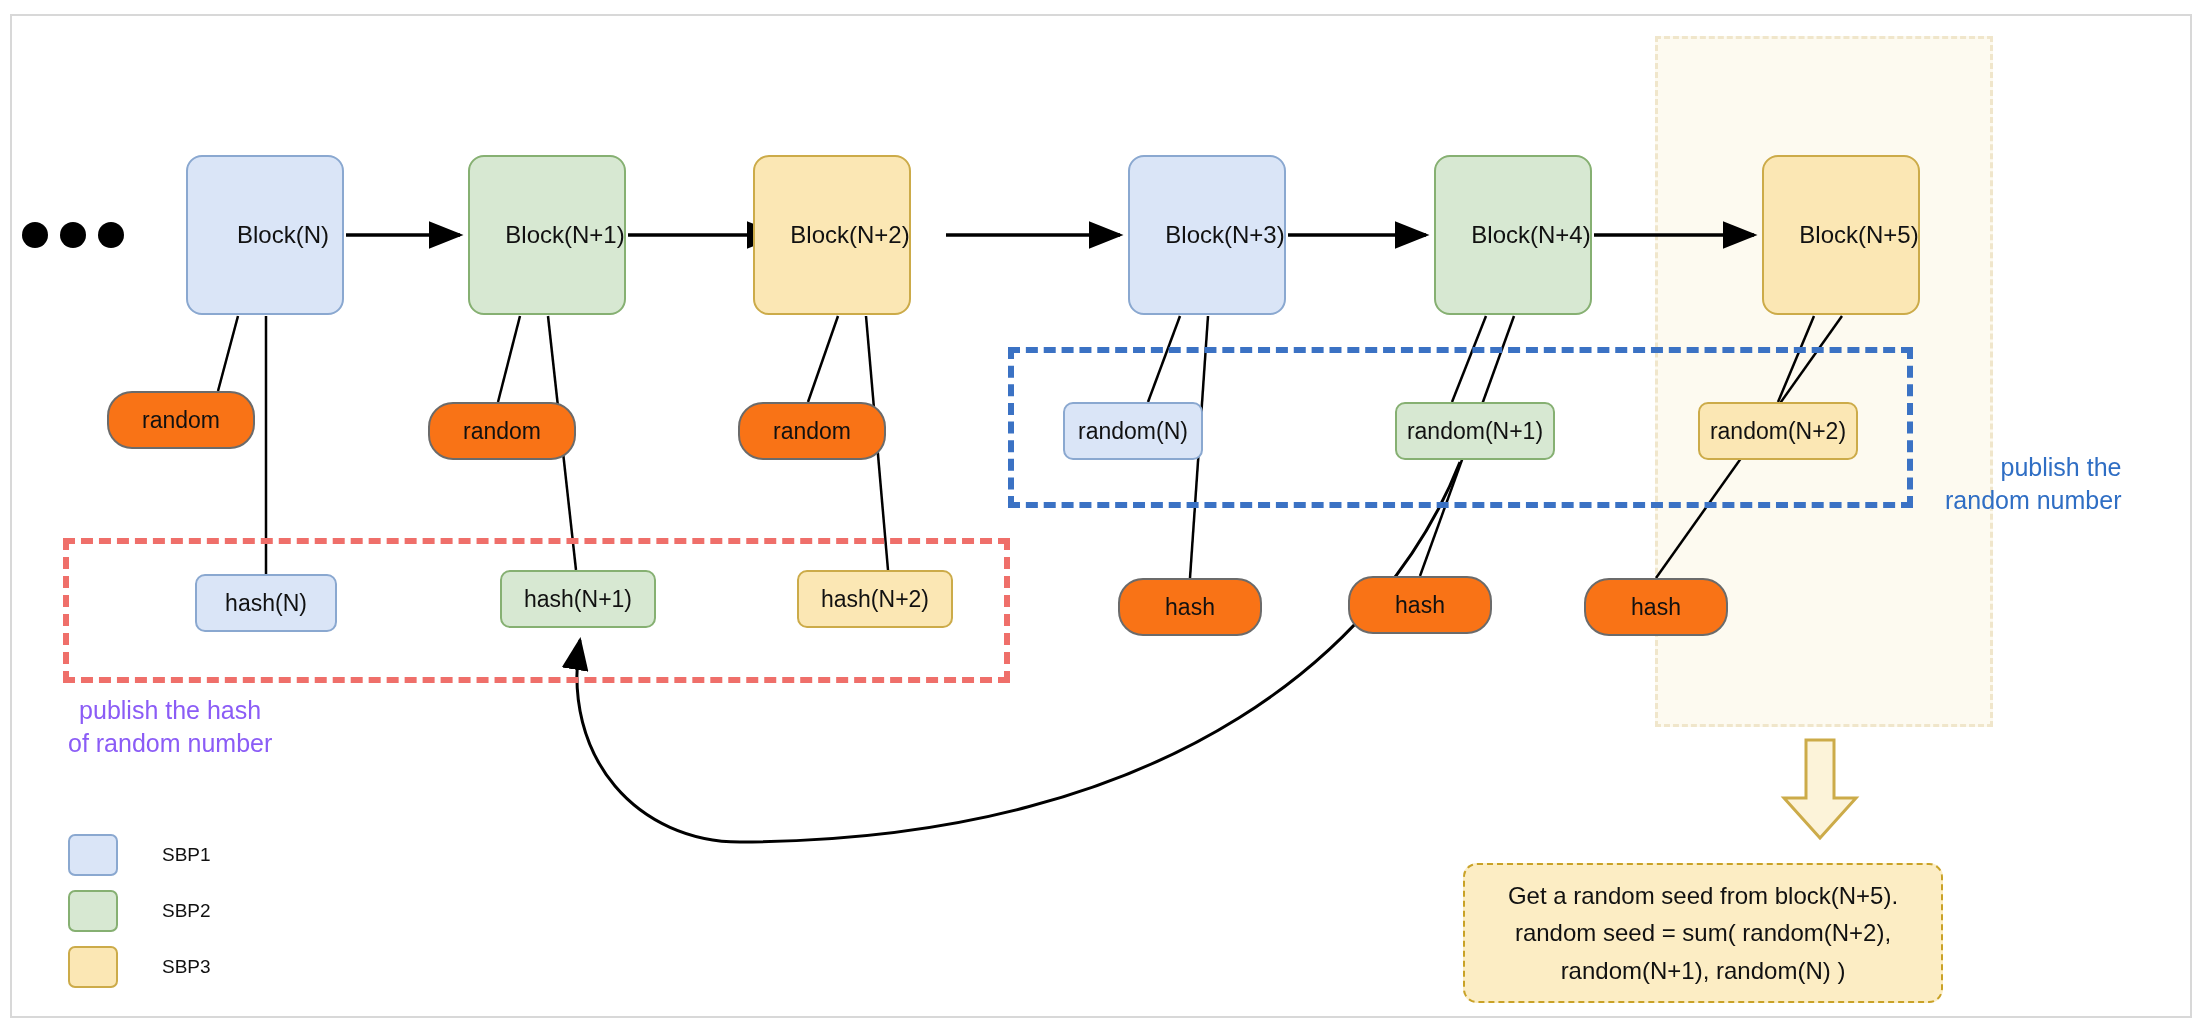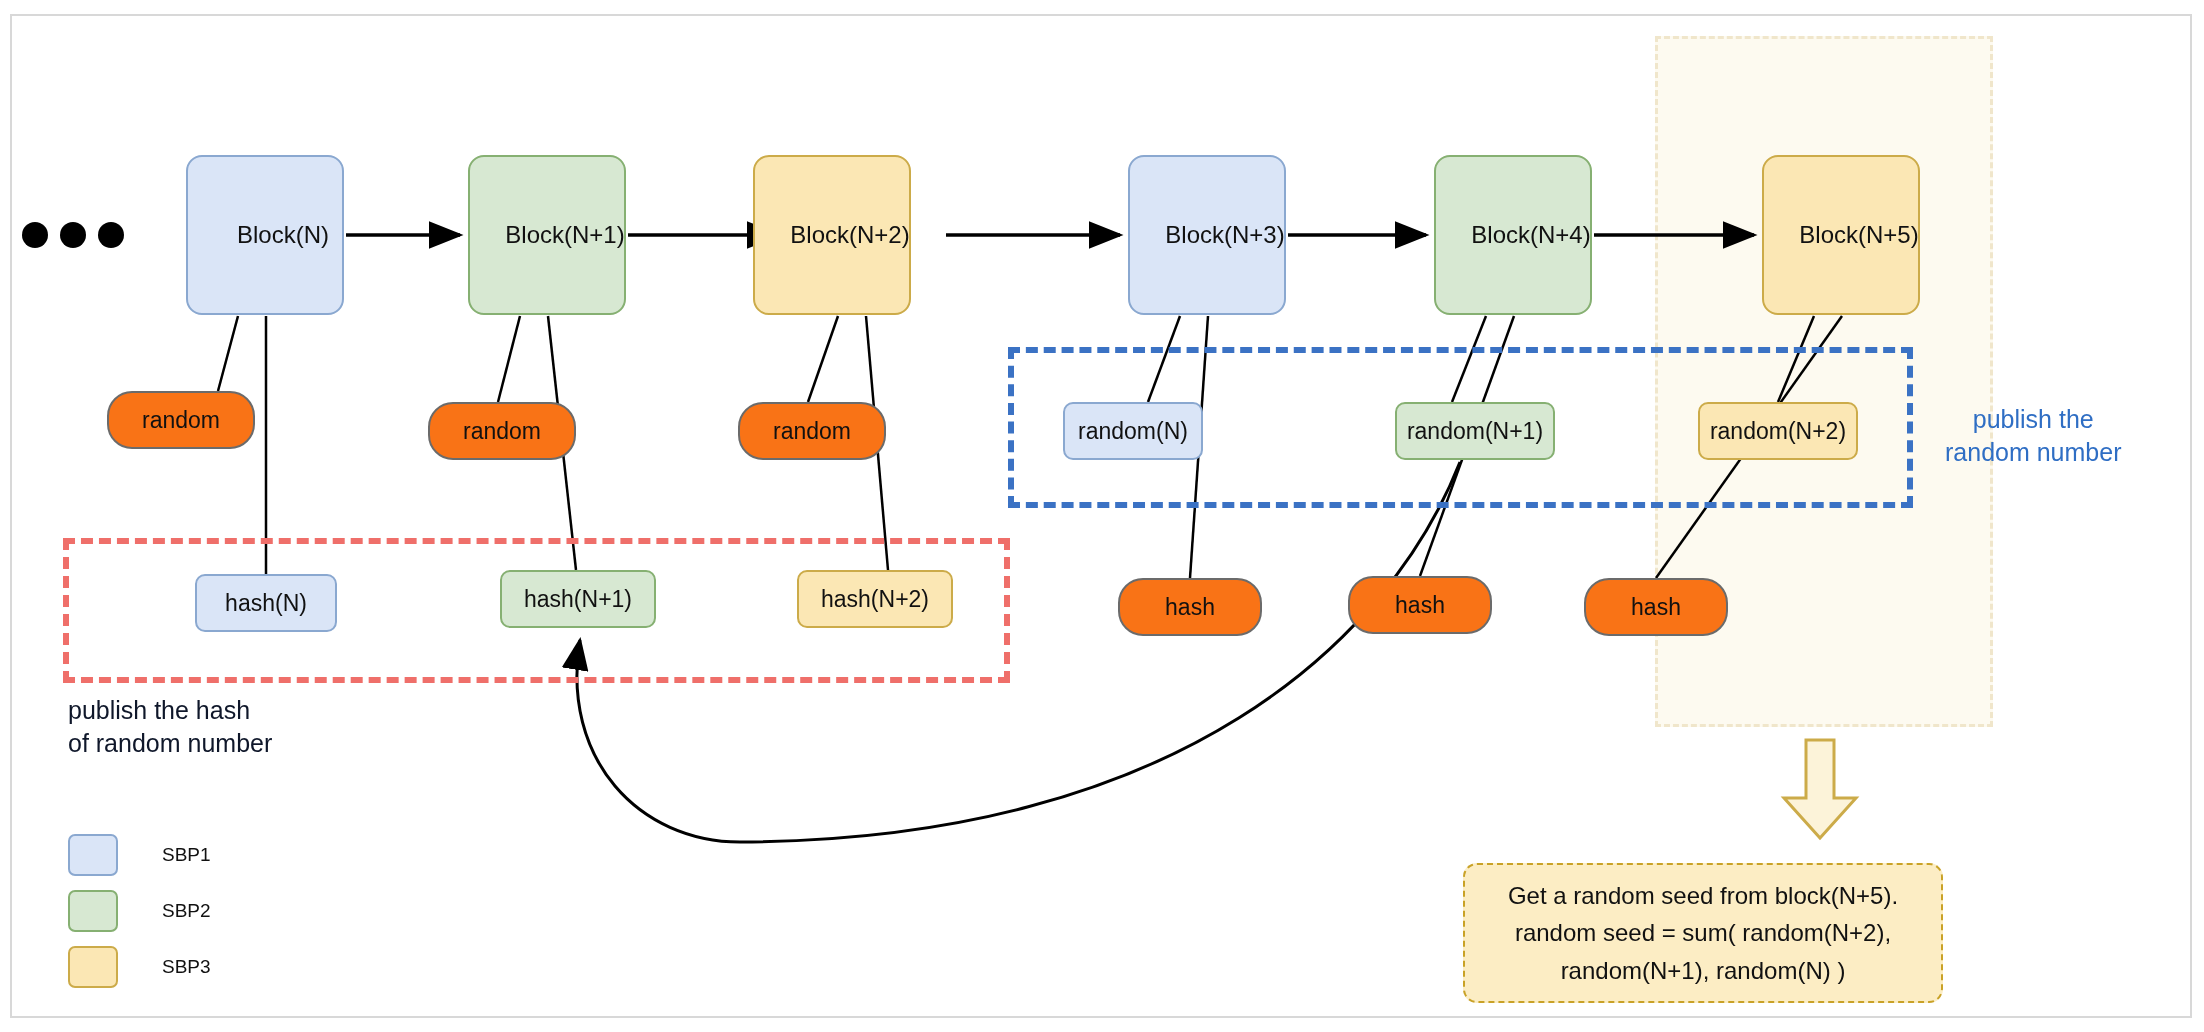--- a/index.html
+++ b/index.html
@@ -81,22 +81,22 @@
   .region-red {
     position: absolute;
     box-sizing: border-box;
     border: 6px dashed #ef6f6a;
   }
   .caption {
     position: absolute;
     font-size: 25px;
     line-height: 1.3;
   }
-  .caption-red { color: #0f172a; }
-  .caption-blue { color: #2f6ec4; text-align: center; }
+  .caption-red { color: #8b5cf6; text-align: center; }
+  .caption-blue { color: #2f6ec4; text-align: right; margin-top: 48px; }
 
   .callout {
     position: absolute;
     box-sizing: border-box;
     background: #fcedc4;
     border: 2px dashed #c9a227;
     border-radius: 14px;
     display: flex;
     align-items: center;
     justify-content: center;

